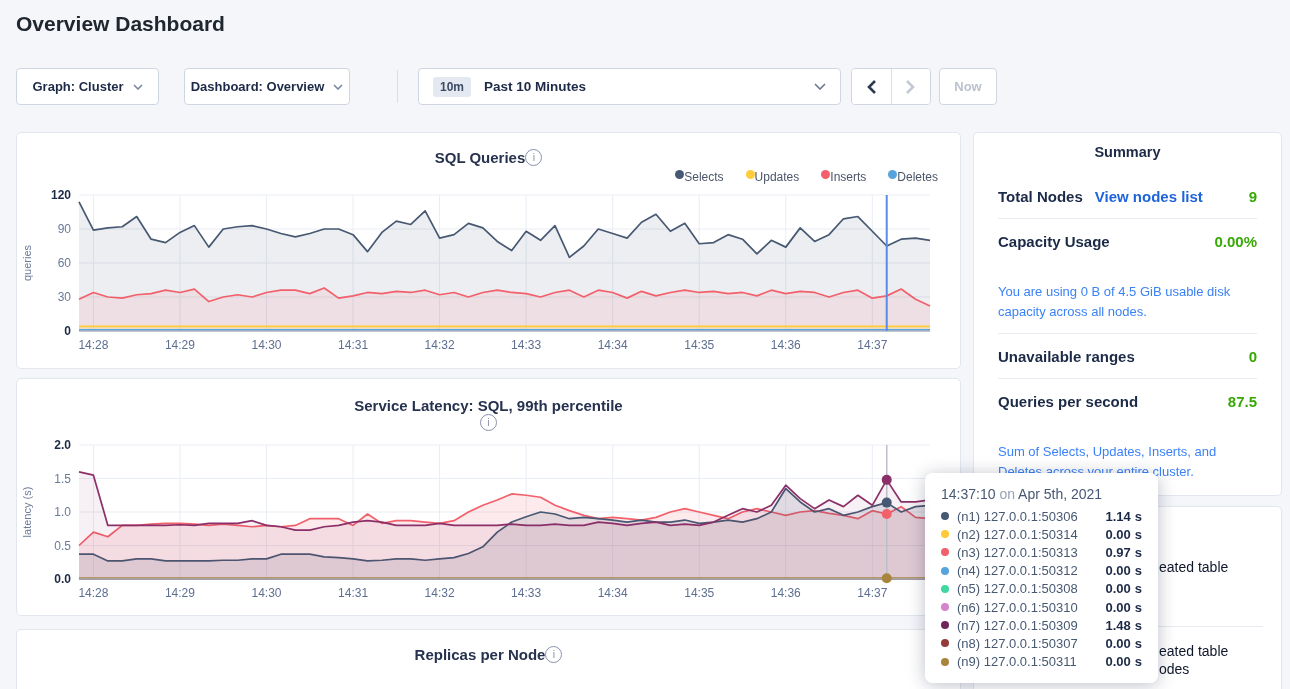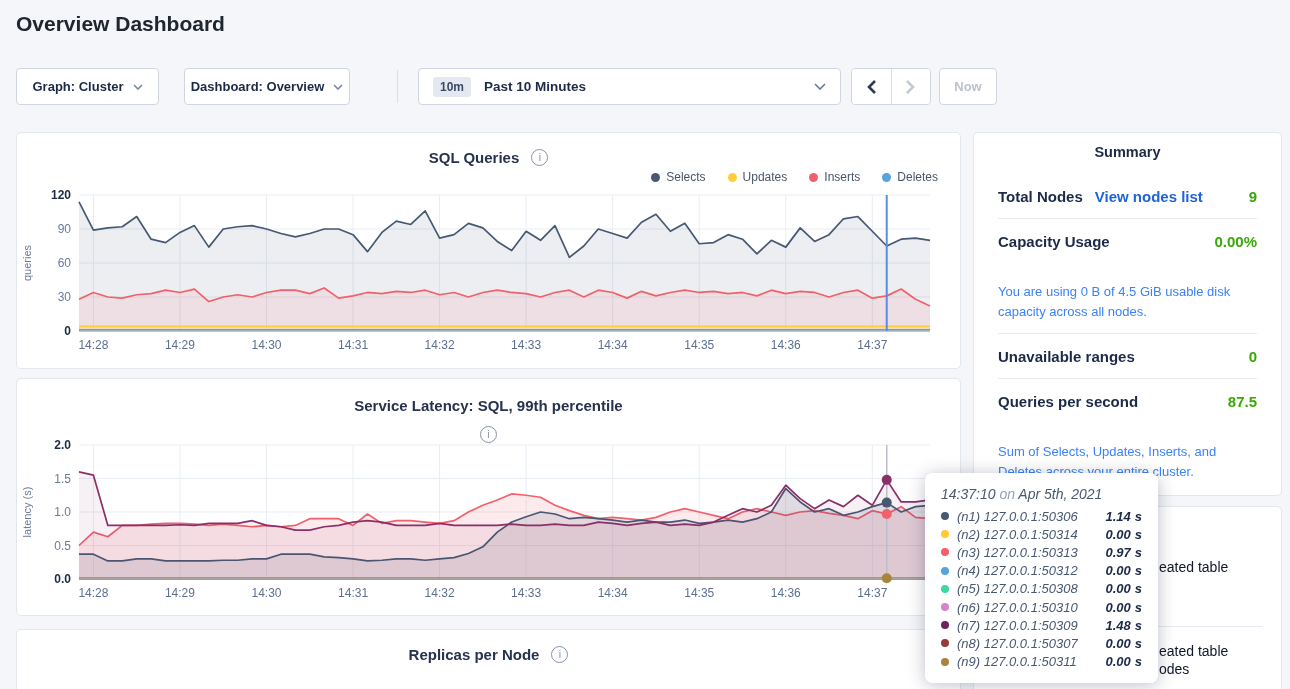--- a/index.html
+++ b/index.html
@@ -46,51 +46,51 @@
     background:#fff; border:none; cursor:pointer;
   }
   .arrow-group .abtn + .abtn { border-left:1px solid #d9dee8; }
   
   .card {
     position:absolute; background:#fff;
     border:1px solid #e2e7ee; border-radius:5px;
   }
   .chart-title-row {
     position:absolute; left:0; right:0; display:flex;
-    align-items:center; justify-content:center; gap:12px;
+    align-items:center; justify-content:center; gap:0;
   }
   .chart-title { font-size:15px; font-weight:700; color:#26324e; }
   .info-icon {
     width:17px; height:17px; border:1.4px solid #8691aa; border-radius:50%;
     color:#8691aa; font-size:10.5px; line-height:14px; text-align:center;
     display:inline-block; cursor:pointer;
   }
   .legend { position:absolute; top:37px; right:22px; display:flex; gap:22px; }
-  .legend-item { display:flex; align-items:center; gap:6px; font-size:12px; color:#4a5568; }
+  .legend-item { display:flex; font-size:12px; color:#4a5568; }
   .legend-dot { width:9px; height:9px; border-radius:50%; }
   .chart-body { position:absolute; left:0; right:0; }
   
   .summary-card { padding:11px 24px; }
   .summary-title { text-align:center; font-size:14.5px; font-weight:700; color:#1c2a47; margin-bottom:14px; }
   .srow { display:flex; align-items:baseline; padding:14px 0 13px 0; }
   .slabel { font-size:15px; font-weight:700; color:#1c2a47; }
   .slink { font-size:15px; font-weight:700; color:var(--link,#1e63d8); margin-left:12px; text-decoration:none; cursor:pointer; }
   .sval { margin-left:auto; font-size:15px; font-weight:700; color:var(--green,#37a806); }
   .sdesc { font-size:13px; color:#3b82f6; line-height:1.5; padding-bottom:12px;margin-top:28px; }
   .sdivider { border:none; border-top:1px solid #e8ebf1; }
   
   .events-card { overflow:hidden; }
   .efrag { position:absolute; font-size:14px; color:#0f172a; white-space:nowrap; }
   .edivider { position:absolute; left:170px; right:18px; height:1px; background:#e6e9ef; }
   
   .tooltip {
     position:absolute; left:925px; top:473px; width:233px;
     background:rgba(255,255,255,0.98); border-radius:8px;
     box-shadow:0 2px 18px rgba(20,30,60,0.28);
-    padding:13px 16px 12px 16px; z-index:20;font-style:italic;
+    padding:13px 16px 12px 16px; z-index:20;
   }
   .tt-header { font-size:14px; color:#475872; margin-bottom:5px; }
   .tt-on { color:#97a2b8; }
   .tt-row { display:flex; align-items:center; height:18.2px; font-size:13px; color:#475872; }
   .tt-dot { width:8px; height:8px; border-radius:50%; margin-right:8px; flex:none; }
   .tt-val { margin-left:auto; font-weight:700; color:#1c2a47; }
   .tt-unit { font-weight:700; color:#1c2a47; margin-left:4px; }
   svg { display:block; }
 </style>
 </head>

